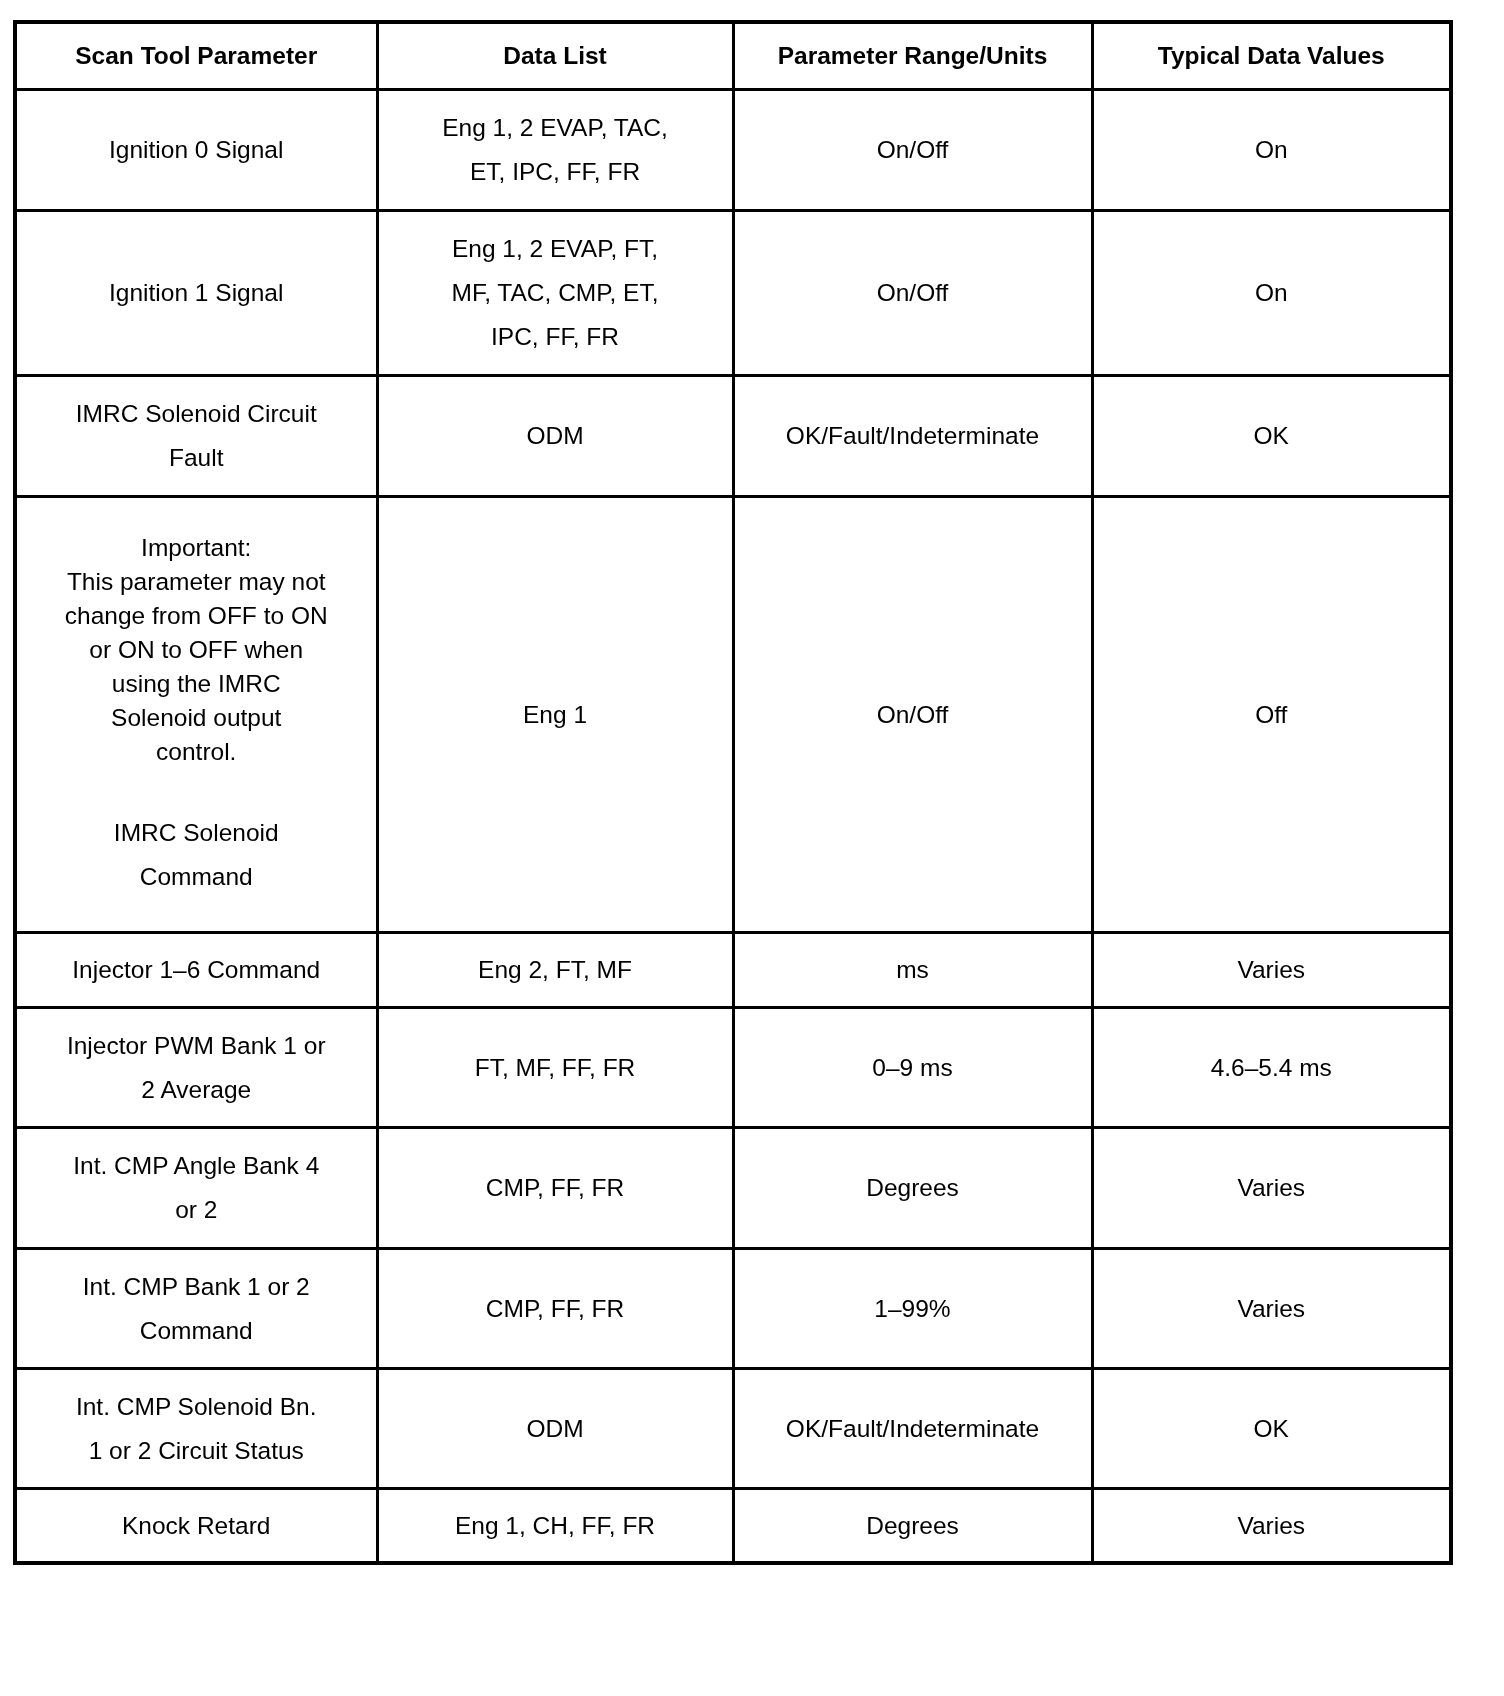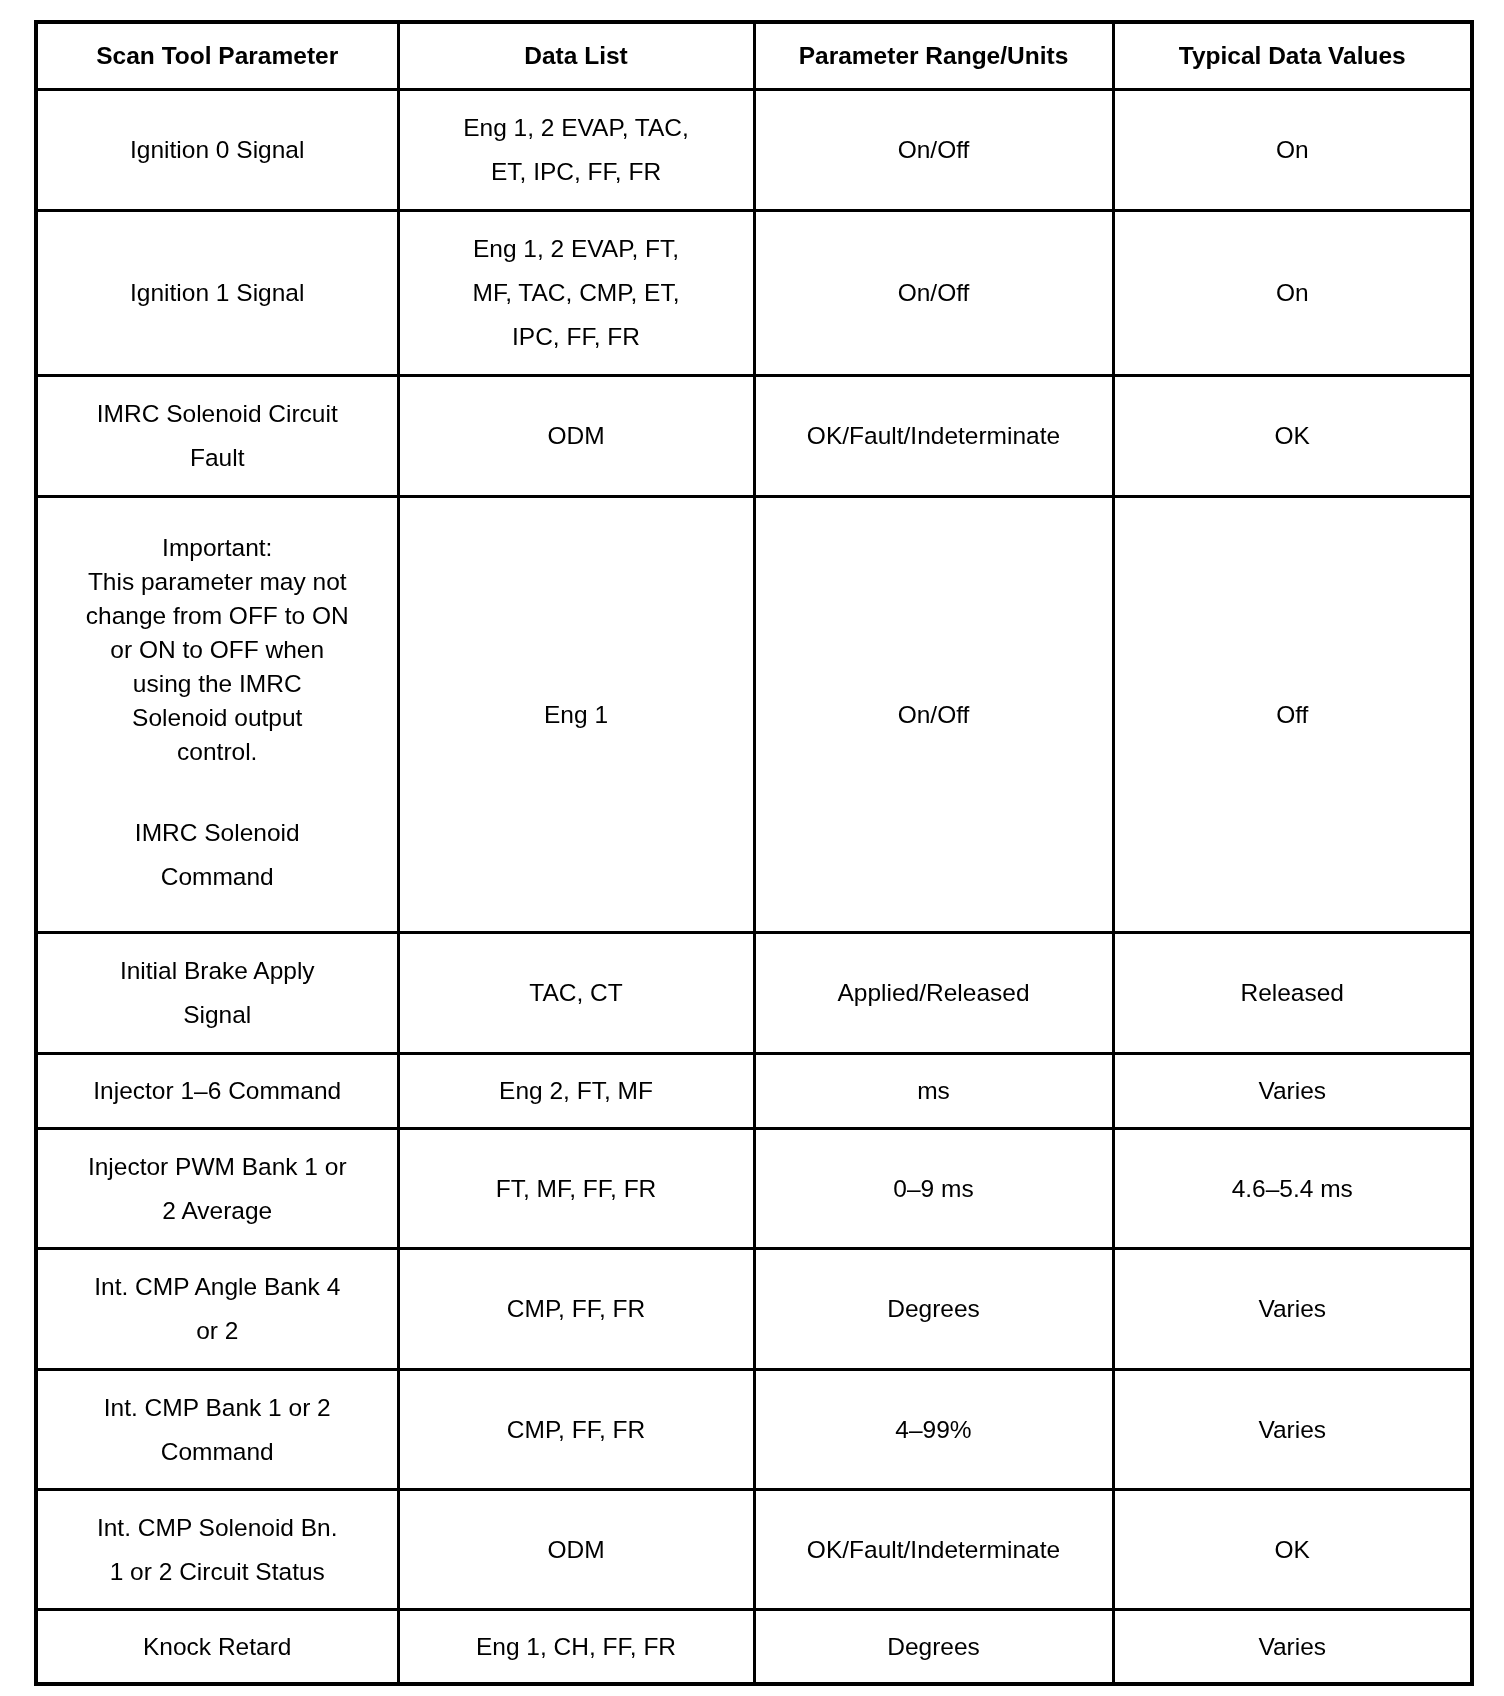--- a/index.html
+++ b/index.html
@@ -1,19 +1,19 @@
 <!DOCTYPE html>
 <html><head>
   <meta charset="utf-8">
   <style>
     html, body { margin: 0; padding: 0; background: #ffffff; }
     body { width: 1504px; height: 1696px; position: relative; overflow: hidden;
            font-family: "Liberation Sans", sans-serif; color: #000; }
     table.data-table {
-      position: absolute; left: 34px; top: 20px;
+      position: absolute; left: 13px; top: 20px;
       width: 1436px; border-collapse: collapse; table-layout: fixed;
       border: 4px solid #000;
     }
     table.data-table th, table.data-table td {
       border: 3px solid #000;
       text-align: center; vertical-align: middle;
       font-size: 24.5px; line-height: 44px;
       padding: 0 12px;
     }
     table.data-table th { font-weight: bold; height: 64px; line-height: 30px; }
@@ -117,35 +117,20 @@
       <td>
           <span class="cell-text">Eng 1</span>
         </td>
       <td>
           <span class="cell-text">On/Off</span>
         </td>
       <td>
           <span class="cell-text">Off</span>
         </td>
     </tr>
-    <tr class="r5">
-      <td>
-          <span class="cell-text">Initial Brake Apply
-Signal</span>
-        </td>
-      <td>
-          <span class="cell-text">TAC, CT</span>
-        </td>
-      <td>
-          <span class="cell-text">Applied/Released</span>
-        </td>
-      <td>
-          <span class="cell-text">Released</span>
-        </td>
-    </tr>
     <tr class="r6">
       <td>
           <span class="cell-text">Injector 1–6 Command</span>
         </td>
       <td>
           <span class="cell-text">Eng 2, FT, MF</span>
         </td>
       <td>
           <span class="cell-text">ms</span>
         </td>
@@ -185,21 +170,21 @@
     </tr>
     <tr class="r9">
       <td>
           <span class="cell-text">Int. CMP Bank 1 or 2
 Command</span>
         </td>
       <td>
           <span class="cell-text">CMP, FF, FR</span>
         </td>
       <td>
-          <span class="cell-text">4–99%</span>
+          <span class="cell-text">1–99%</span>
         </td>
       <td>
           <span class="cell-text">Varies</span>
         </td>
     </tr>
     <tr class="r10">
       <td>
           <span class="cell-text">Int. CMP Solenoid Bn.
 1 or 2 Circuit Status</span>
         </td>

